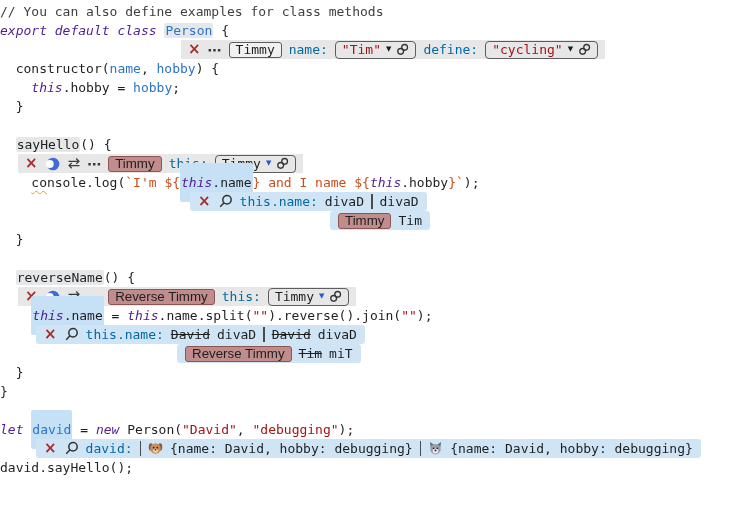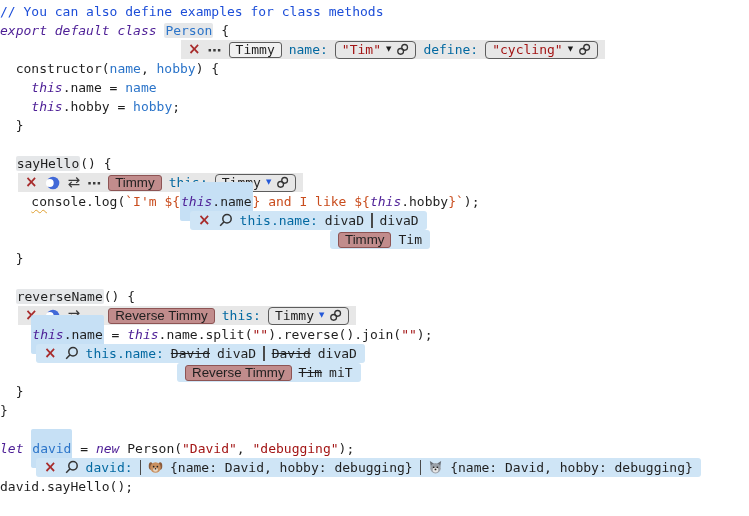--- a/index.html
+++ b/index.html
@@ -9,21 +9,21 @@
     font-size:13px;color:#1f1f1f;
   }
   .editor{padding-top:2px;}
   .line{height:19px;line-height:19px;white-space:pre;}
   .wrow{display:flex;align-items:center;}
   
   .kw{color:#4c1d95;font-style:italic;}
   .id{color:#2b74c9;margin-top:24px;}
   .str{color:#a31515;}
   .tpl{color:#c94d1e;}
-  .cm{color:#1d4ed8;margin-top:33px;}
+  .cm{color:#404040;margin-top:33px;}
   .hlg{background:#e5e7e9;border-radius:2px;padding:0 1px;}
   .hlb{background:#c6e0f5;border-radius:2px;padding:12px 1px;}
   .strike{text-decoration:line-through;}
   .squiggle{text-decoration:underline wavy #e0a030;text-decoration-thickness:1px;text-underline-offset:3px;}
   
   .bar{display:inline-flex;align-items:center;gap:7px;background:#e7e7e7;height:19px;padding:0 7px;}
   .probe{display:inline-flex;align-items:center;gap:7px;background:#cfe5f6;height:19px;padding:0 8px;border-radius:3px;}
   .btn{display:inline-flex;align-items:center;background:#f1f1f1;border:1px solid #5d5d5d;border-radius:3px;height:16px;padding:0 6px;font:inherit;color:#1f1f1f;cursor:pointer;}
   .chip{display:inline-flex;align-items:center;background:#c18c8c;border:1px solid #8d5454;border-radius:3px;height:16px;padding:0 6px;color:#1f1f1f;cursor:pointer;}
   .dd{display:inline-flex;align-items:center;gap:5px;border:1px solid #5d5d5d;border-radius:4px;height:16px;padding:0 6px;cursor:pointer;background:transparent;}
@@ -66,21 +66,20 @@
         <svg class="icon-svg" width="13" height="13" viewBox="0 0 14 14">
             <circle cx="5" cy="9" r="3.1" fill="none" stroke="#333" stroke-width="1.4"></circle>
             <circle cx="9.3" cy="4.7" r="3.1" fill="none" stroke="#333" stroke-width="1.4"></circle>
           </svg>
       </span>
     </div>
   </div>
 
   <div class="line"><span>  constructor(</span><span class="id">name</span><span>, </span><span class="id">hobby</span><span>) {</span></div>
 
-  <div class="line"><span>    </span><span class="kw">this</span><span>.name = </span><span class="id">name</span></div>
 
   <div class="line"><span>    </span><span class="kw">this</span><span>.hobby = </span><span class="id">hobby</span><span>;</span></div>
 
   <div class="line"><span>  }</span></div>
 
   <div class="line"></div>
 
   <div class="line"><span>  </span><span class="hlg">sayHello</span><span>() {</span></div>
 
   <div class="line wrow">
@@ -98,21 +97,21 @@
         <span>Timmy</span>
         <span class="tri tri-blue">▼</span>
         <svg class="icon-svg" width="13" height="13" viewBox="0 0 14 14">
             <circle cx="5" cy="9" r="3.1" fill="none" stroke="#333" stroke-width="1.4"></circle>
             <circle cx="9.3" cy="4.7" r="3.1" fill="none" stroke="#333" stroke-width="1.4"></circle>
           </svg>
       </span>
     </div>
   </div>
 
-  <div class="line"><span>    </span><span class="squiggle">co</span><span>nsole.log(</span><span class="tpl">`I'm ${</span><span class="hlb"><span class="kw">this</span><span>.name</span></span><span class="tpl">} and I like ${</span><span class="kw">this</span><span>.hobby</span><span class="tpl">}`</span><span>);</span></div>
+  <div class="line"><span>    </span><span class="squiggle">co</span><span>nsole.log(</span><span class="tpl">`I'm ${</span><span class="hlb"><span class="kw">this</span><span>.name</span></span><span class="tpl">} and I name ${</span><span class="kw">this</span><span>.hobby</span><span class="tpl">}`</span><span>);</span></div>
 
   <div class="line wrow">
     <div class="probe" style="margin-left:190px">
       <span class="x">×</span>
       <svg class="icon-svg" width="15" height="15" viewBox="0 0 15 15">
           <circle cx="9" cy="5.7" r="4.2" fill="none" stroke="#333" stroke-width="1.5"></circle>
           <line x1="5.8" y1="9" x2="2.2" y2="12.8" stroke="#333" stroke-width="1.5"></line>
         </svg>
       <span class="lbl">this.name:</span>
       <span>divaD</span>

